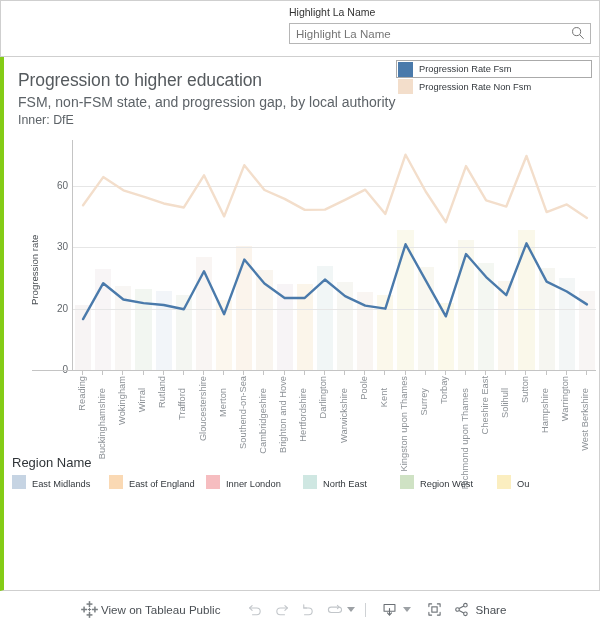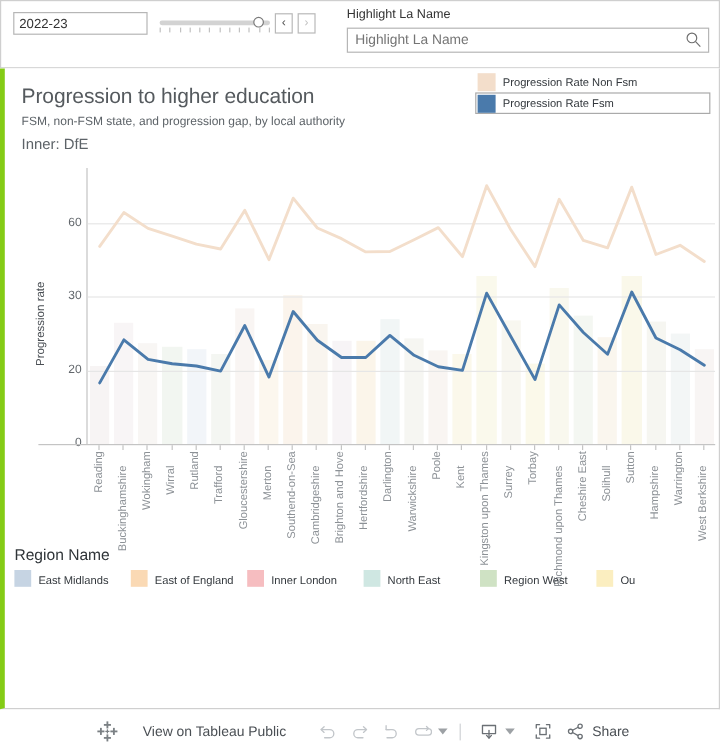--- a/index.html
+++ b/index.html
@@ -79,21 +79,21 @@
   .sheet {
     position: absolute; left: 0; top: 57px;
     width: 600px; height: 534px;
     border-left: 4px solid #84cc16;
     border-right: 1px solid #cfcfcf;
     border-bottom: 1px solid #cfcfcf;
     background: #fff;
   }
   .titlebox { position: absolute; left: 14px; top: 12px; width: 380px; }
   .t1 { font-size: 17.5px; color: #555a5e; line-height: 23px; letter-spacing: -0.1px; }
-  .t2 { font-size: 10px; color: #5d6368; line-height: 18px; margin-top: 1px; }
+  .t2 { font-size: 14px; color: #5d6368; line-height: 18px; margin-top: 1px; }
   .t3 { font-size: 12.4px; color: #5d6368; line-height: 18px; }
 
   .keylegend {
     position: absolute; left: 392px; top: 3px;
     width: 196px;
   }
   .key-row { display: flex; align-items: center; height: 17px; }
   .key-row.boxed {
     border: 1px solid #aaa; background: #fff;
     width: 196px; height: 18px;
@@ -162,21 +162,21 @@
   .rl-txt { font-size: 9.3px; color: #33383d; white-space: nowrap; }
 
   
   .toolbar {
     position: absolute; left: 0; top: 592px;
     width: 600px; height: 35px;
     background: #fff;
     display: flex; align-items: center;
   }
   .tb-tp { display: flex; align-items: center; margin-left: 80px; }
-  .tb-tp-txt { font-size: 11.6px; color: #4a4f54; margin-left: 20px; white-space: nowrap; }
+  .tb-tp-txt { font-size: 11.6px; color: #4a4f54; margin-left: 2px; white-space: nowrap; }
   .tb-icons { display: flex; align-items: center; margin-left: 22px; }
   .tb-ic {
     width: 26px; height: 26px;
     display: flex; align-items: center; justify-content: center;
     color: #c2c6ca;
   }
   .tb-ic.on { color: #6b7075; }
   .caret {
     width: 0; height: 0; margin-left: 1px;
     border-left: 4px solid transparent;
@@ -190,43 +190,20 @@
   .tb-share-txt { font-size: 11.6px; color: #4a4f54; margin-left: 5px; }
 </style>
 </head>
 <body>
 
 <div id="dash">
 
   <div class="filterbar">
 
     <div class="filter-tp">
-      <div class="tp-row">
-        <input class="tp-input" type="text" readonly="" value="2022-23" style="">
-        <div class="slider-wrap">
-          <div class="slider-track"></div>
-          <div class="slider-ticks">
-            <i></i>
-              <i></i>
-              <i></i>
-              <i></i>
-              <i></i>
-              <i></i>
-              <i></i>
-              <i></i>
-              <i></i>
-              <i></i>
-              <i></i>
-              <i></i>
-          </div>
-          <div class="slider-knob"></div>
-        </div>
-        <div class="navbtn">‹</div>
-        <div class="navbtn dis">›</div>
-      </div>
     </div>
 
     <div class="filter-hl">
       <div class="flabel">Highlight La Name</div>
       <div class="hl-input-wrap">
         <input class="hl-input" type="text" placeholder="Highlight La Name" style="">
         <svg class="hl-search" viewBox="0 0 16 16">
           <circle cx="6.4" cy="6.4" r="4.6" fill="none" stroke="currentColor" stroke-width="1.1"></circle>
           <line x1="9.9" y1="9.9" x2="14.4" y2="14.6" stroke="currentColor" stroke-width="1.1"></line>
         </svg>
@@ -236,27 +213,27 @@
 
   <div class="sheet">
 
     <div class="titlebox">
       <div class="t1">Progression to higher education</div>
       <div class="t2">FSM, non-FSM state, and progression gap, by local authority</div>
       <div class="t3">Inner: DfE</div>
     </div>
 
     <div class="keylegend">
+        <div class="key-row boxed">
+          <span class="key-sw" style="background: rgb(74, 122, 171);"></span>
+          <span class="key-txt">Progression Rate Fsm</span>
+        </div>
         <div class="key-row">
           <span class="key-sw" style="background: rgb(243, 222, 203);"></span>
           <span class="key-txt">Progression Rate Non Fsm</span>
-        </div>
-        <div class="key-row boxed">
-          <span class="key-sw" style="background: rgb(74, 122, 171);"></span>
-          <span class="key-txt">Progression Rate Fsm</span>
         </div>
       </div>
 
     <div class="chartarea">
       <div class="ylabel">Progression rate</div>
       <div class="yticks">
           <div class="ytick" style="top: 230px;">0</div>
           <div class="ytick" style="top: 168.667px;">20</div>
           <div class="ytick" style="top: 107.333px;">30</div>
           <div class="ytick" style="top: 46px;">60</div>

